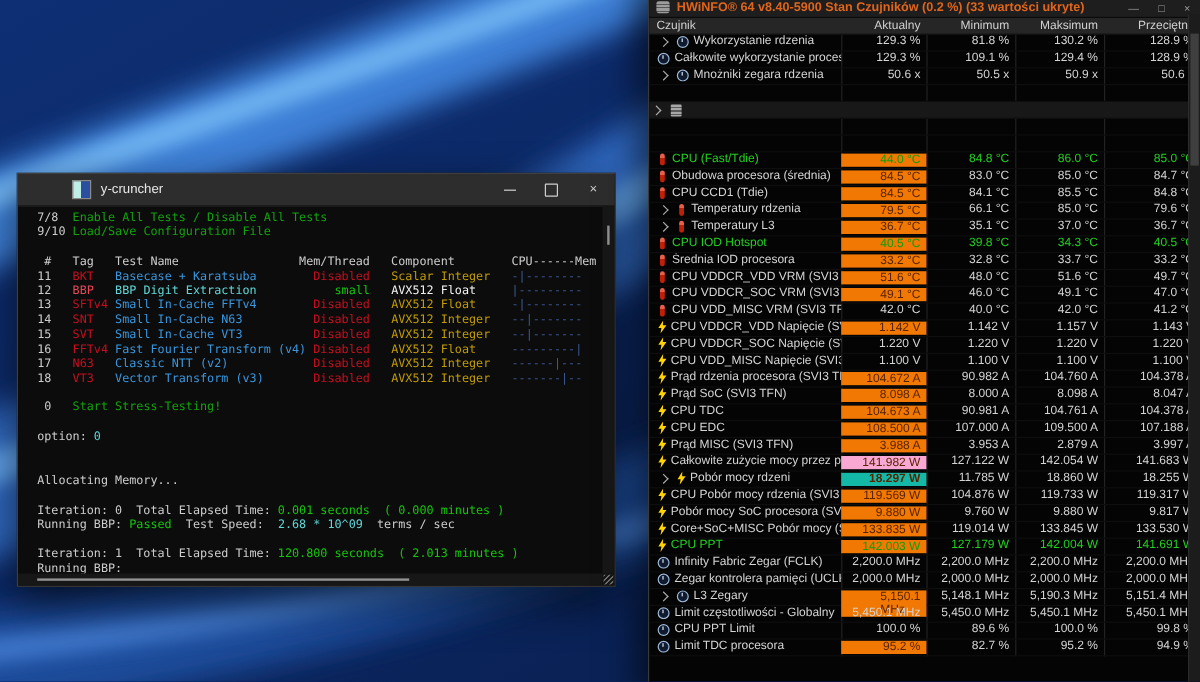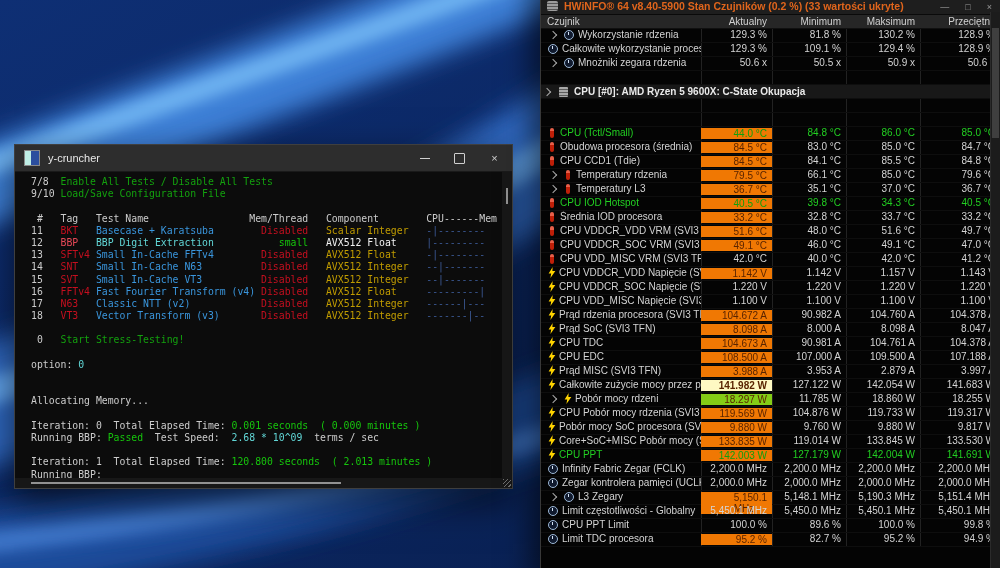--- a/index.html
+++ b/index.html
@@ -4,21 +4,21 @@
 <style>
   html,body{margin:0;padding:0;}
   body{width:1000px;height:568px;position:relative;overflow:hidden;background:#0a2360;
        font-family:"Liberation Sans",sans-serif;}
   .wallpaper{position:absolute;inset:0;z-index:0;}
   .win{position:absolute;box-sizing:border-box;}
 
   
   #yc{left:14px;top:144px;width:499px;height:345px;background:#0c0c0c;
       border:1px solid #3f3f3f;box-shadow:0 14px 34px rgba(0,0,0,.6);z-index:2;}
-  .yc-titlebar{height:26px;background:#2d2d2d;display:flex;align-items:center;border-bottom:1px solid #1a1a1a;}
+  .yc-titlebar{height:26px;background:#2d2d2d;display:flex;align-items:center;border-bottom:1px solid #1a1a1a;padding-left:36px;}
   .yc-appicon{margin-left:9px;width:14px;height:14px;border:1px solid #8a8a8a;
       background:linear-gradient(90deg,#bfeee6 0 46%,#2b4e9e 46% 100%);}
   .yc-title{margin-left:8px;color:#e8e8e8;font-size:11px;}
   .yc-btns{margin-left:auto;display:flex;height:100%;}
   .yc-btn{width:35px;display:flex;align-items:center;justify-content:center;color:#cfcfcf;font-size:11px;}
   .glyph-min{display:block;width:10px;height:1px;background:#cfcfcf;}
   .glyph-max{display:block;width:9px;height:9px;border:1px solid #cfcfcf;border-radius:1px;}
   .yc-body{position:absolute;top:27px;left:0;right:0;bottom:0;}
   .console{position:absolute;left:0;top:0;right:10px;bottom:10px;padding:4px 0 0 16px;
       font-family:"DejaVu Sans Mono",monospace;font-size:9.8px;line-height:12.2px;
@@ -182,28 +182,27 @@
         </div>
         <div class="cell c1">50.6 x</div>
         <div class="cell c2">50.5 x</div>
         <div class="cell c3">50.9 x</div>
         <div class="cell c4">50.6 x</div>
       </div>
       <div class="hw-gap"></div>
       <div class="hw-group">
         <div class="chev chev-r"></div>
         <div class="i-chip"></div>
-        <span>CPU [#0]: AMD Ryzen 5 9600X: C-State Okupacja</span>
       </div>
       <div class="hw-gap"></div>
       <div class="hw-gap"></div>
       <div class="hw-row green-row">
         <div class="cell c0">
           <div class="i-temp"></div>
-          <span>CPU (Tctl/Small)</span>
+          <span>CPU (Fast/Tdie)</span>
         </div>
         <div class="cell c1 hot" style="background: rgb(240, 120, 3);">44.0 °C</div>
         <div class="cell c2">84.8 °C</div>
         <div class="cell c3">86.0 °C</div>
         <div class="cell c4">85.0 °C</div>
       </div>
       <div class="hw-row">
         <div class="cell c0">
           <div class="i-temp"></div>
           <span>Obudowa procesora (średnia)</span>
@@ -373,32 +372,32 @@
         <div class="cell c1 hot" style="background: rgb(240, 120, 3);">3.988 A</div>
         <div class="cell c2">3.953 A</div>
         <div class="cell c3">2.879 A</div>
         <div class="cell c4">3.997 A</div>
       </div>
       <div class="hw-row">
         <div class="cell c0">
           <div class="i-bolt"></div>
           <span>Całkowite zużycie mocy przez pr...</span>
         </div>
-        <div class="cell c1 hot" style="background: #fef9c3; font-weight: bold;">141.982 W</div>
+        <div class="cell c1 hot" style="background: #f9a8d4;">141.982 W</div>
         <div class="cell c2">127.122 W</div>
         <div class="cell c3">142.054 W</div>
         <div class="cell c4">141.683 W</div>
       </div>
       <div class="hw-row">
         <div class="cell c0">
           <div class="chev chev-r"></div>
           <div class="i-bolt"></div>
           <span>Pobór mocy rdzeni</span>
         </div>
-        <div class="cell c1 hot" style="background: #84cc16;">18.297 W</div>
+        <div class="cell c1 hot" style="background: #14b8a6; font-weight: bold;">18.297 W</div>
         <div class="cell c2">11.785 W</div>
         <div class="cell c3">18.860 W</div>
         <div class="cell c4">18.255 W</div>
       </div>
       <div class="hw-row">
         <div class="cell c0">
           <div class="i-bolt"></div>
           <span>CPU Pobór mocy rdzenia (SVI3 T...</span>
         </div>
         <div class="cell c1 hot" style="background: rgb(240, 120, 3);">119.569 W</div>

